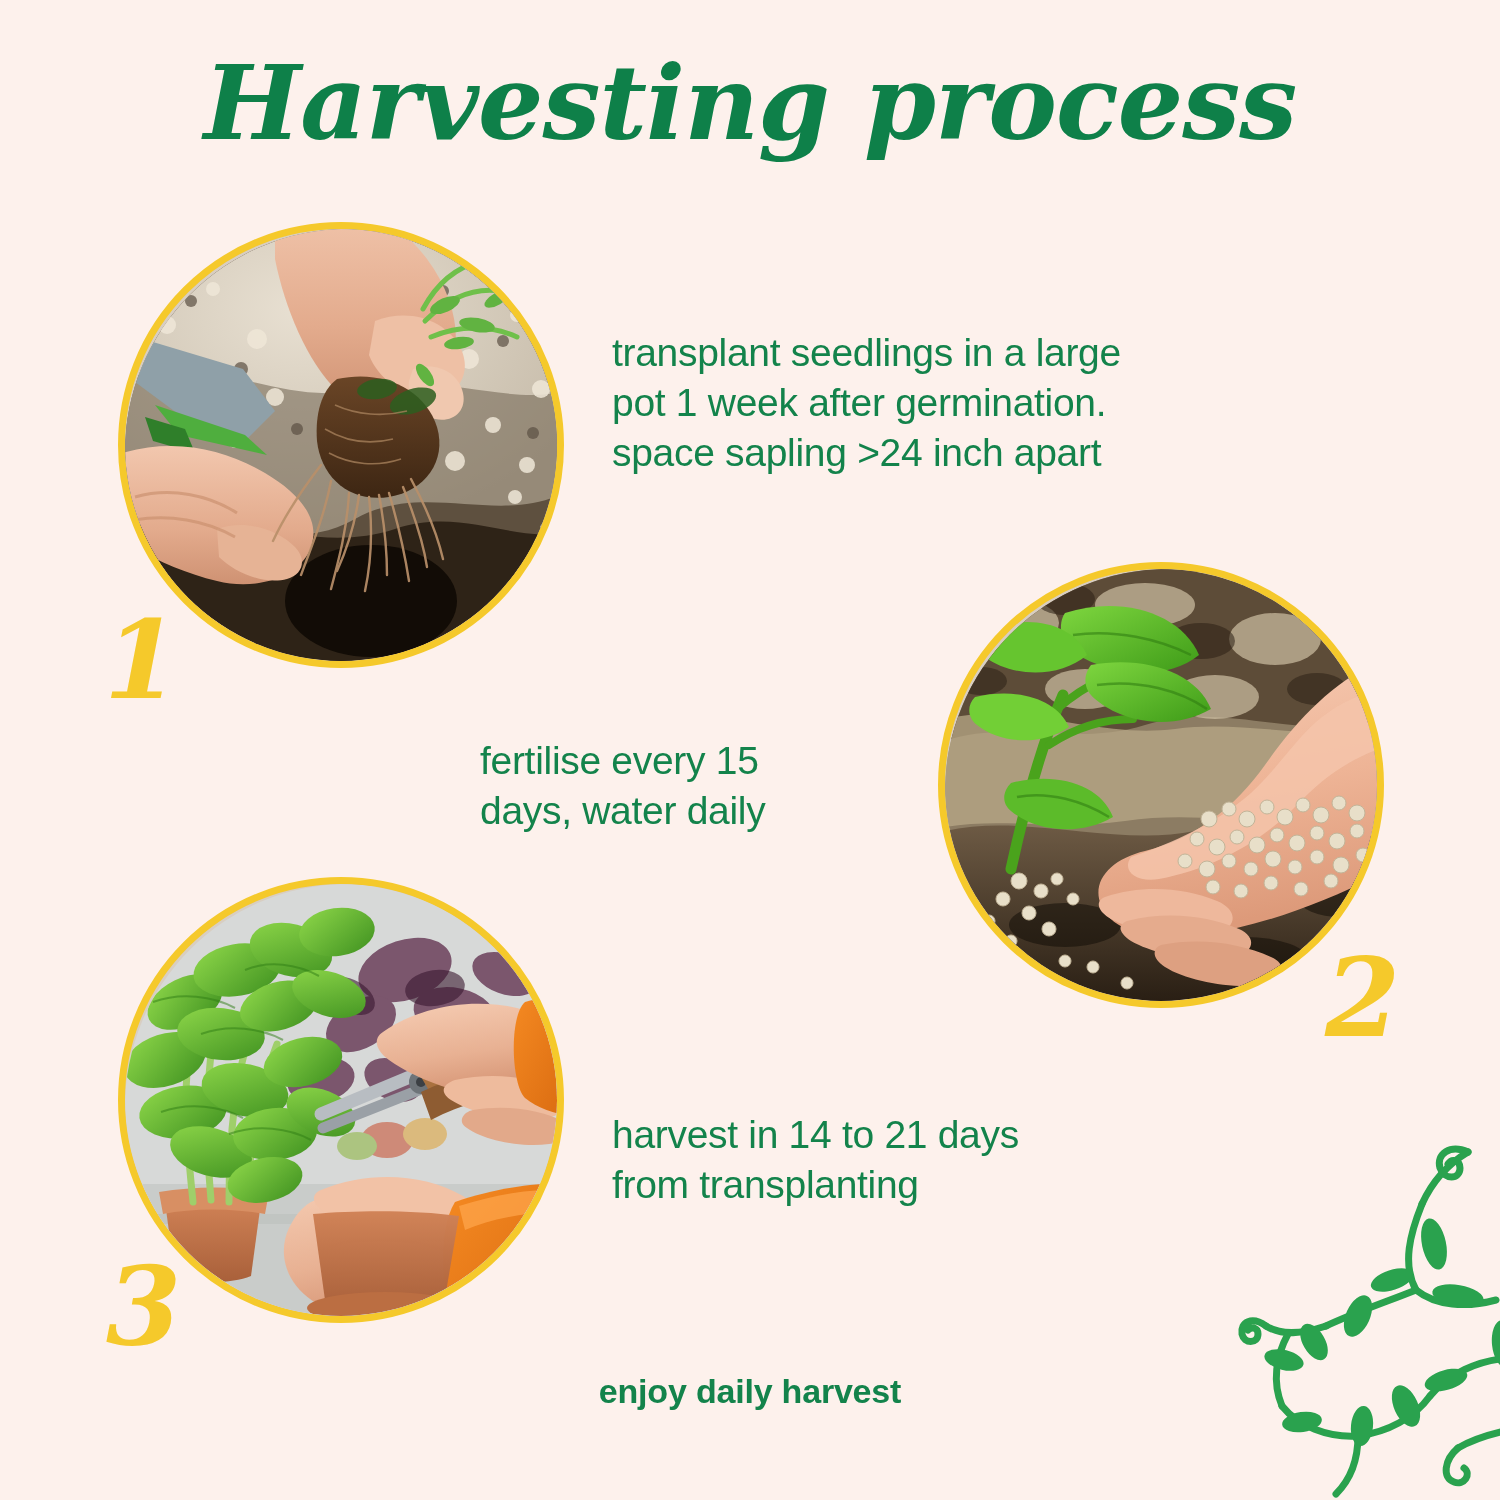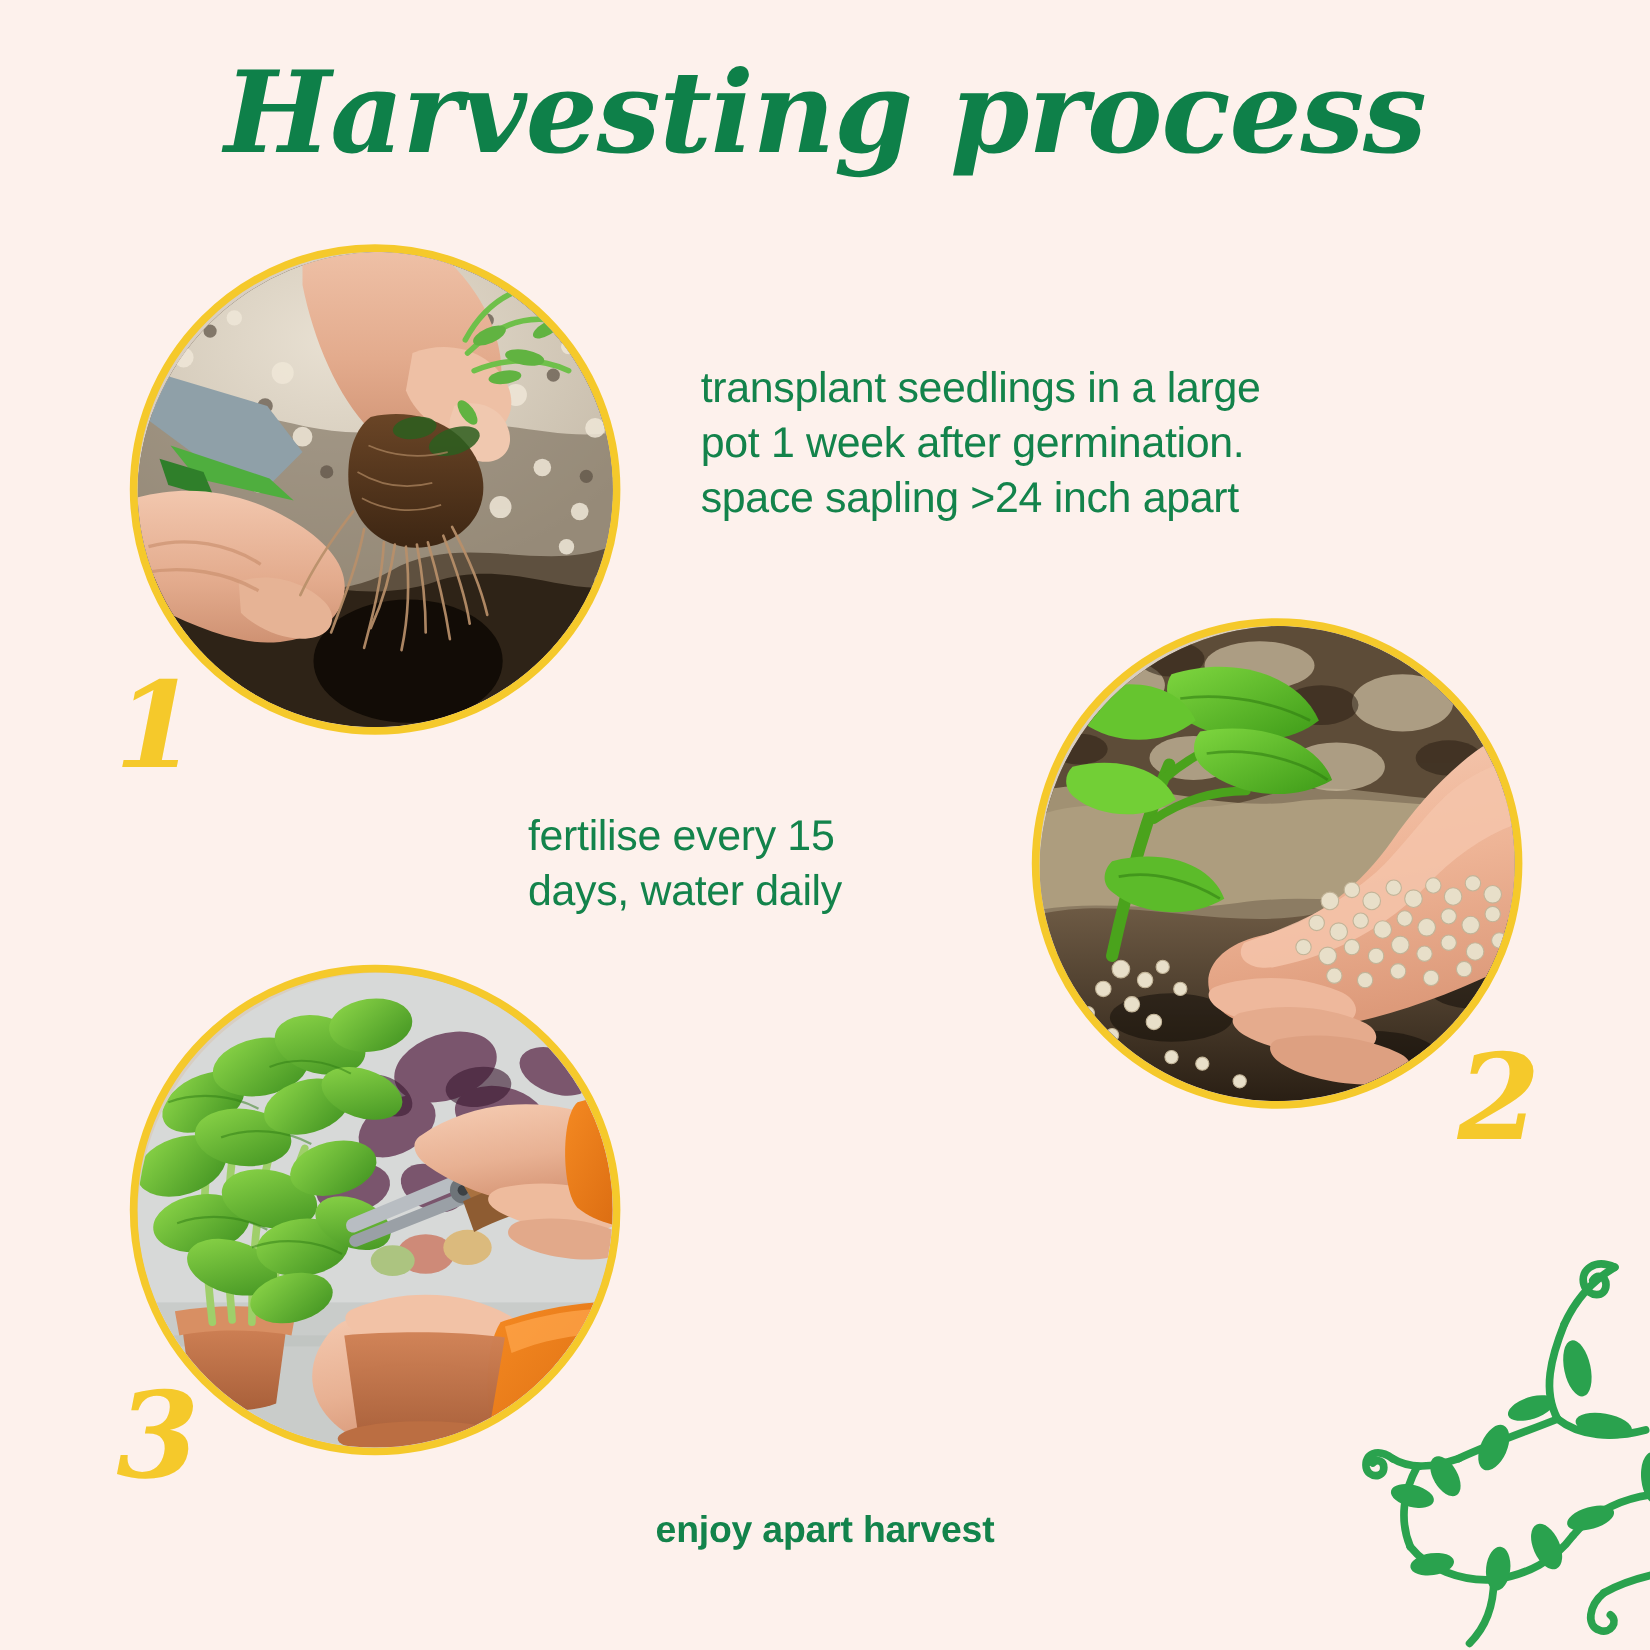--- a/index.html
+++ b/index.html
@@ -77,21 +77,21 @@
   
   .caption {
     position: absolute;
     color: #13834b;
     font-size: 39px;
     line-height: 1.28;
     letter-spacing: -0.3px;
     font-family: "Liberation Sans", sans-serif;
     white-space: pre-line;
   }
-  #caption-1 { left: 612px; top: 328px; width: 660px; text-align: left; margin-left: 25px; }
+  #caption-1 { left: 612px; top: 328px; width: 660px; text-align: left; }
   #caption-2 { left: 480px; top: 736px; width: 420px; text-align: left; }
   #caption-3 { left: 612px; top: 1110px; width: 620px; text-align: left; }
 
   
   #footer-text {
     position: absolute;
     left: 0;
     top: 1372px;
     width: 1500px;
     text-align: center;
@@ -487,22 +487,24 @@
           <path d="M330,318 C376,302 420,298 446,300 V446 H332 C316,414 312,346 330,318 Z" fill="url(#sleeve3)"></path>
           <path d="M334,322 C378,308 418,304 446,306 L446,330 C414,326 374,332 340,346 Z" fill="#ffa64d" opacity="0.7"></path>
 
           <path d="M188,330 C232,326 292,326 334,332 L320,414 C290,426 232,428 200,416 Z" fill="url(#pot3)" opacity="0.98"></path>
           <ellipse cx="260" cy="424" rx="78" ry="16" fill="#bb6e42"></ellipse>
         </g>
       </svg>
     </div>
   </div>
   <div class="step-number" id="step-number-3">3</div>
-
-  <div id="footer-text">enjoy apart harvest</div>
+  <div class="caption" id="caption-3">harvest in 14 to 21 days
+from transplanting</div>
+
+  <div id="footer-text">enjoy daily harvest</div>
 
   <div id="vine-decoration">
     <svg viewBox="0 0 330 370" width="330" height="370">
       <g fill="none" stroke="#2aa24e" stroke-width="7" stroke-linecap="round">
 
         <path d="M258,22 C240,14 226,24 230,38 C234,50 250,50 250,38 C250,30 242,28 238,34"></path>
         <path d="M258,22 C238,34 222,52 212,74"></path>
 
         <path d="M212,74 C200,104 192,134 206,160"></path>
         <path d="M206,160 C226,176 256,178 286,170"></path>

